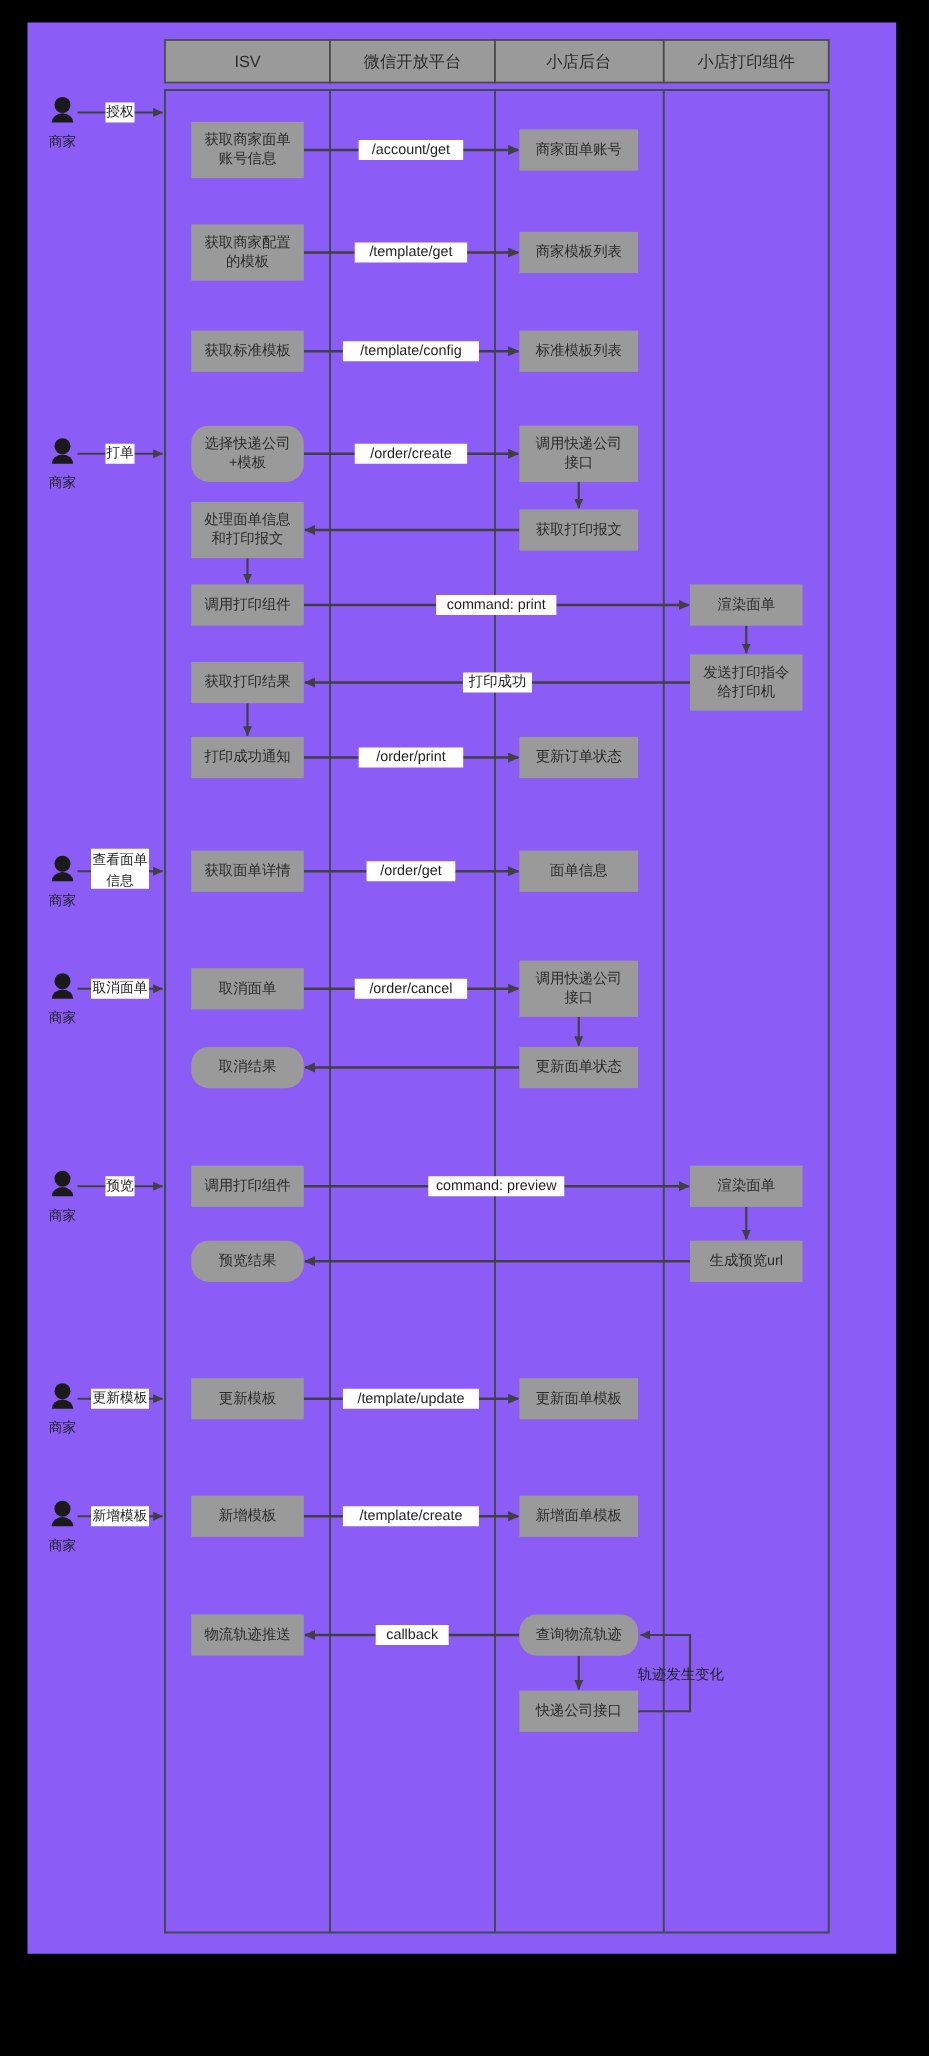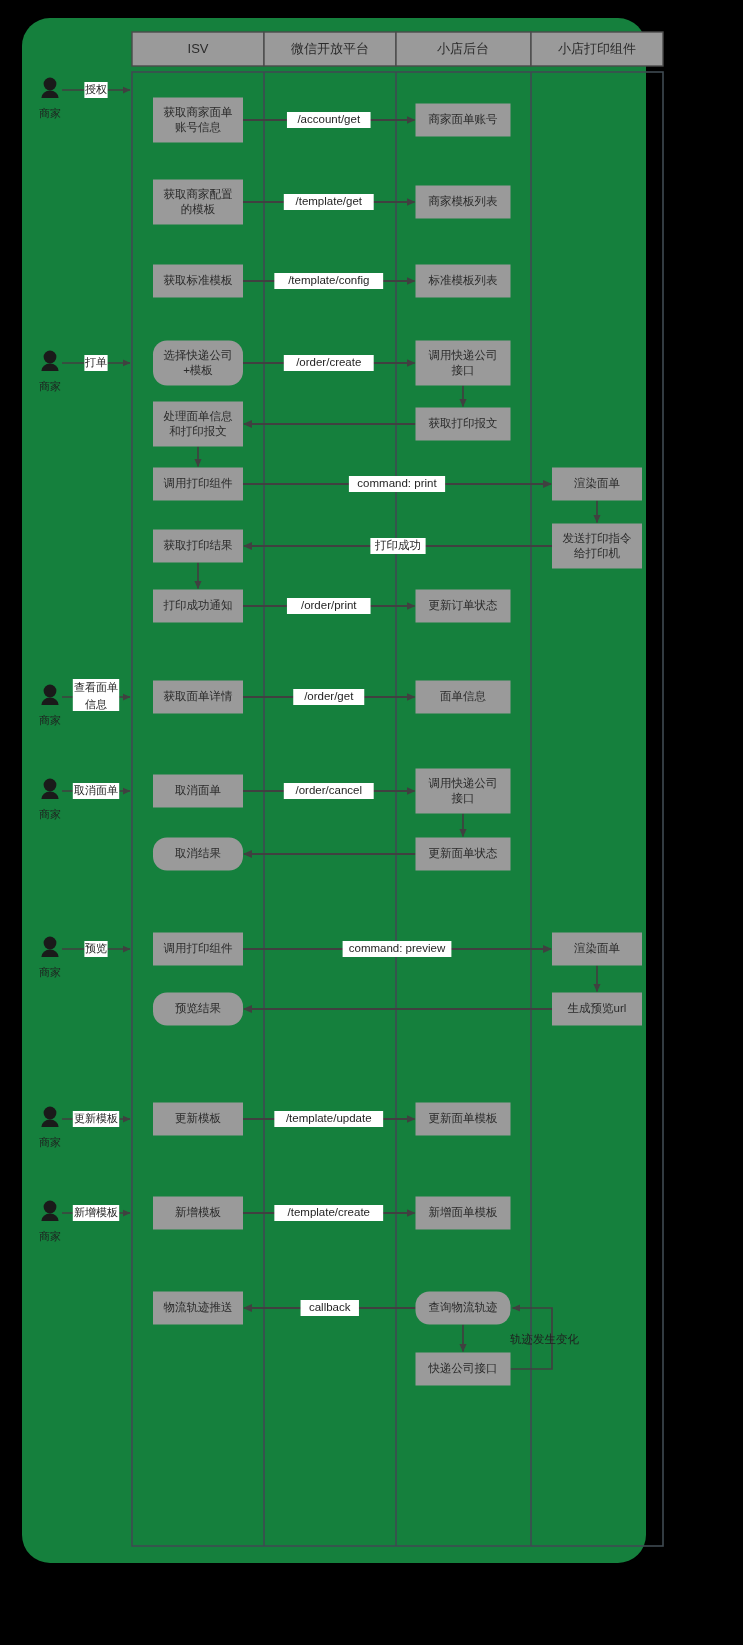--- a/index.html
+++ b/index.html
@@ -1,18 +1,18 @@
 <!DOCTYPE html>
 <html><head>
 <meta charset="utf-8">
 <style>
   html,body{margin:0;padding:0;background:#000;}
   body{font-family:"Liberation Sans","DejaVu Sans",sans-serif;}
   #page{position:relative;width:743px;height:1645px;background:#000;overflow:hidden;}
-  #canvas{position:absolute;left:22px;top:18px;width:624px;height:1545px;background:#15803d;border-radius:28px;}
+  #canvas{position:absolute;left:22px;top:18px;width:695px;height:1545px;background:#8b5cf6;}
   svg{display:block;}
   .lane-head{fill:#9a9a9a;stroke:#4a4a4a;stroke-width:1.4;}
   .lane-head-txt{font-size:13px;fill:#2b2b2b;text-anchor:middle;dominant-baseline:middle;}
   .lane-line{stroke:#3f4a52;stroke-width:1.6;fill:none;}
   .frame{fill:none;stroke:#3f4a52;stroke-width:1.6;}
   .nbox{fill:#9a9a9a;stroke:none;}
   .nbox-r{fill:#9a9a9a;stroke:none;}
   .nbox-txt{font-size:11.5px;fill:#2b2b2b;text-anchor:middle;dominant-baseline:middle;}
   .flow{stroke:#404040;stroke-width:2;fill:none;}
   .flow-thin{stroke:#404040;stroke-width:1.7;fill:none;}

